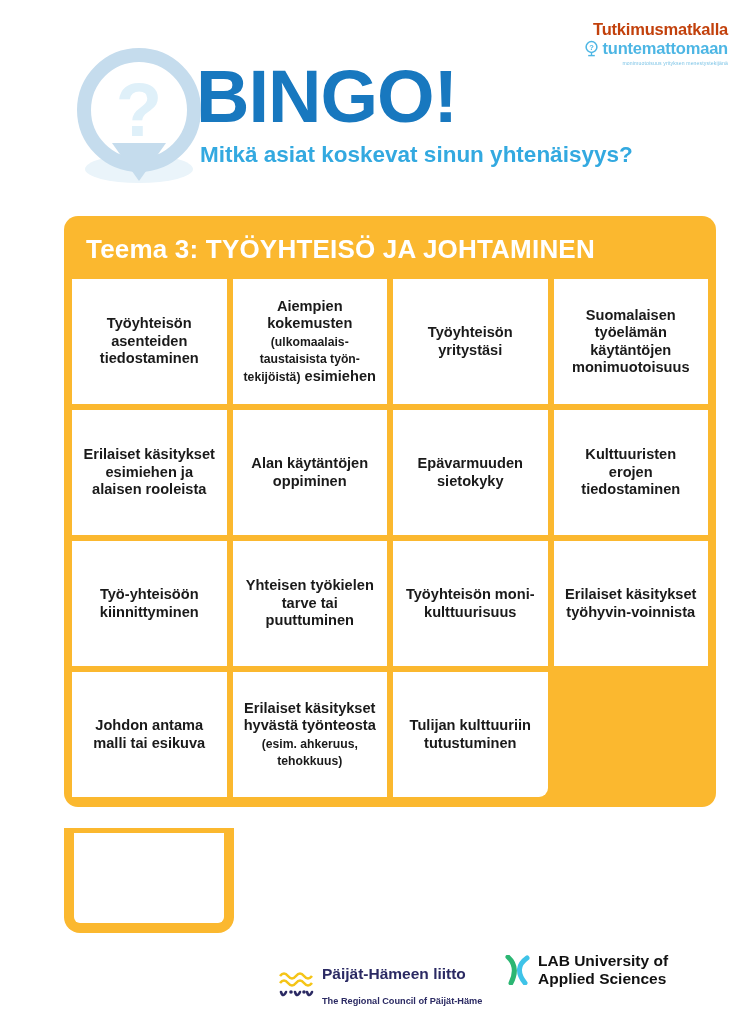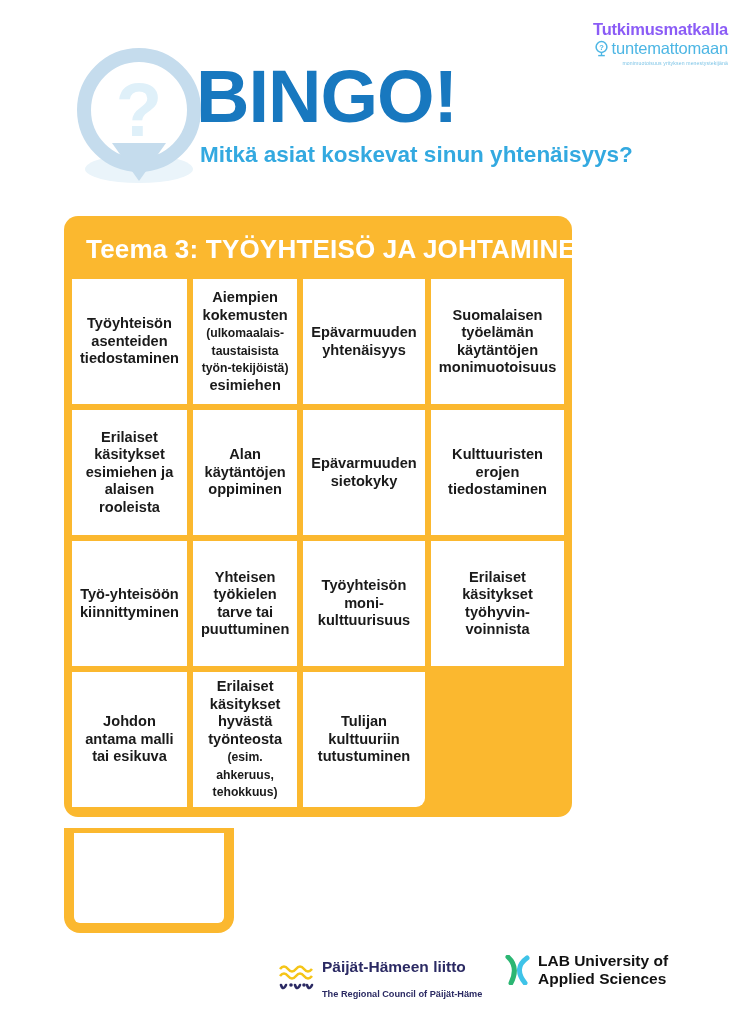--- a/index.html
+++ b/index.html
@@ -37,39 +37,39 @@
     font-size:22.5px;line-height:26px;font-weight:bold;
     color:#33a9e0;margin:6px 0 0 4px;
     font-family:"Liberation Sans", sans-serif;
   }
 
   
   .tm-logo{
     position:absolute;right:18px;top:20px;width:166px;text-align:right;
   }
   .tm-line1{
-    font-size:16.5px;line-height:18px;color:#8b5cf6;font-weight:bold;
+    font-size:16.5px;line-height:18px;color:#c2410c;font-weight:bold;
     letter-spacing:-0.2px;
   }
   .tm-line2row{
     display:flex;align-items:center;justify-content:flex-end;gap:3px;margin-top:1px;
   }
   .tm-line2{
-    font-size:16.5px;line-height:18px;color:#4db6e4;font-weight:normal;
+    font-size:16.5px;line-height:18px;color:#4db6e4;font-weight:bold;
     letter-spacing:-0.2px;
   }
   .tm-tag{
     font-size:5.1px;line-height:8px;color:#7cc4e6;margin-top:2px;
     letter-spacing:0.15px;
   }
 
   
   .card{
     position:absolute;left:64px;top:216px;
-    width:508px;
+    width:652px;
     background:#fbb82f;
     border-radius:14px;
     padding:0 0 10px 0;
     box-sizing:border-box;
   }
   .card-title{
     color:#ffffff;font-size:26px;font-weight:bold;
     padding:18px 0 14px 22px;letter-spacing:0.2px;
     white-space:nowrap;
   }
@@ -107,21 +107,21 @@
   .tail-top{
     position:absolute;left:64px;top:828px;width:170px;height:10px;
     background:#fbb82f;
   }
 
   
   .footer{
     position:absolute;left:0;top:950px;width:746px;height:60px;
   }
   .ph-logo{
-    position:absolute;left:278px;top:8px;display:flex;align-items:center;gap:8px;
+    position:absolute;left:278px;top:15px;display:flex;align-items:center;gap:8px;
   }
   .ph-mark{width:36px;height:34px;}
   .ph-t1{font-size:15.5px;line-height:17px;font-weight:bold;color:#2b2a63;}
   .ph-t2{font-size:9.2px;line-height:11px;font-weight:bold;color:#2b2a63;margin-top:14px;}
 
   .lab-logo{
     position:absolute;left:505px;top:2px;display:flex;align-items:center;gap:7px;
   }
   .lab-mark{width:26px;height:30px;}
   .lab-t{font-size:15.5px;line-height:17.5px;font-weight:bold;color:#111111;}
@@ -164,21 +164,21 @@
 <div class="card">
   <div class="card-title">Teema 3: TYÖYHTEISÖ JA JOHTAMINEN</div>
   <div class="grid" id="bingo-grid">
       <div class="cell">
         <div class="txt"><span>Työyhteisön asenteiden tiedostaminen</span></div>
       </div>
       <div class="cell">
         <div class="txt"><span>Aiempien kokemusten</span><br><span class="small">(ulkomaalais-taustaisista työn-tekijöistä)</span> <span>esimiehen</span></div>
       </div>
       <div class="cell">
-        <div class="txt"><span>Epävarmuuden yhtenäisyys</span></div>
+        <div class="txt"><span>Työyhteisön yritystäsi</span></div>
       </div>
       <div class="cell">
         <div class="txt"><span>Suomalaisen työelämän käytäntöjen monimuotoisuus</span></div>
       </div>
       <div class="cell">
         <div class="txt"><span>Erilaiset käsitykset esimiehen ja alaisen rooleista</span></div>
       </div>
       <div class="cell">
         <div class="txt"><span>Alan käytäntöjen oppiminen</span></div>
       </div>

